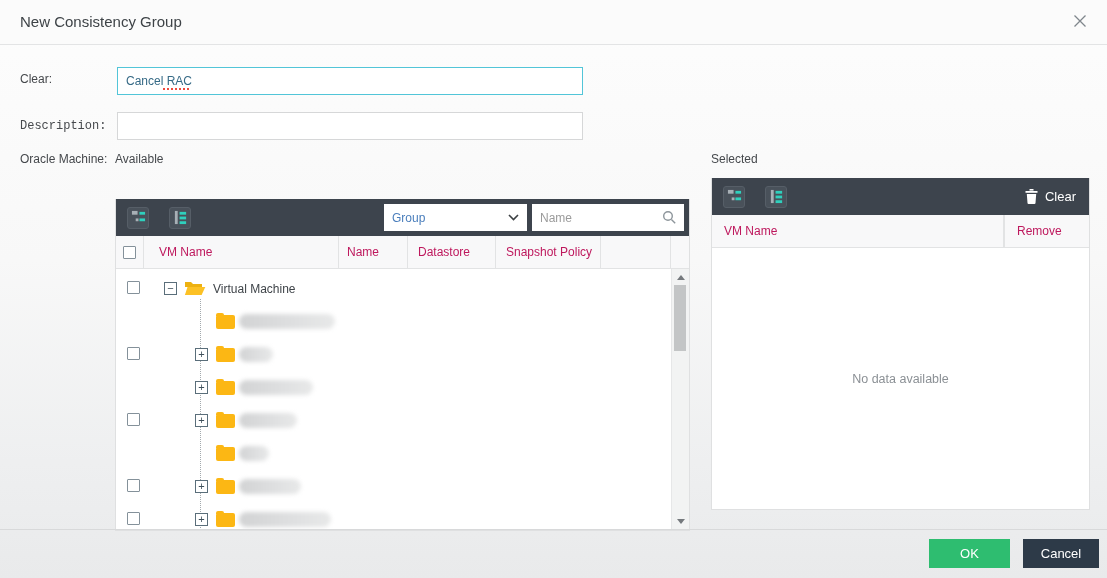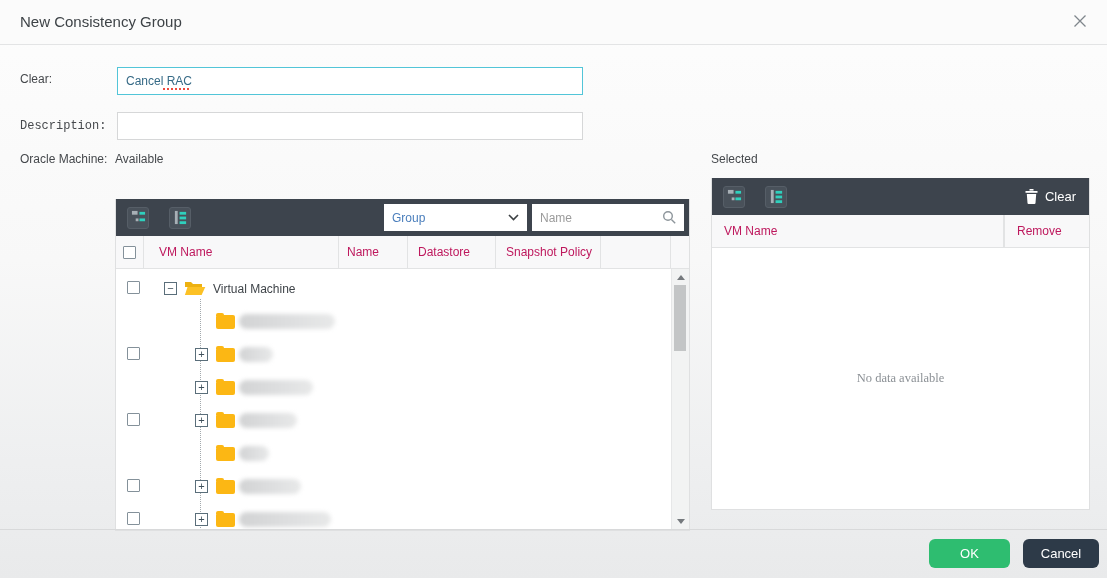--- a/index.html
+++ b/index.html
@@ -80,24 +80,24 @@
   .redacted { position:absolute; left:123px; top:9px; height:15px; border-radius:8px;
     background:linear-gradient(90deg,#d2d3d4,#dfe0e1 60%,#e8e9e9); filter:blur(2px); }
   
   .vscroll { position:absolute; right:0; top:0; bottom:0; width:18px; background:#f2f3f3; border-left:1px solid #e6e7e8; }
   .sb-arrow { position:absolute; left:5px; width:0; height:0; cursor:pointer; }
   .sb-up { top:6px; border-left:4px solid transparent; border-right:4px solid transparent; border-bottom:5px solid #75797d; }
   .sb-down { bottom:6px; border-left:4px solid transparent; border-right:4px solid transparent; border-top:5px solid #75797d; }
   .sb-thumb { position:absolute; left:2px; right:3px; top:16px; height:66px; background:#c3c5c6; cursor:pointer; }
   
   .empty-body { flex:1; background:#fff; display:flex; align-items:center; justify-content:center; }
-  .empty-text { color:#8b9095; font-size:12.5px;font-family:Liberation Serif, serif; }
+  .empty-text { color:#8b9095; font-size:12.5px; }
   
   .footer-line { position:absolute; left:0; top:529px; width:100%; border-top:1px solid #d8d9da; }
-  .btn { position:absolute; top:539px; height:29px; border:none; border-radius:6px; color:#fff;
+  .btn { position:absolute; top:539px; height:29px; border:none; border-radius:0; color:#fff;
     font-size:13px; cursor:pointer; font-family:"Liberation Sans", sans-serif; }
   .btn-ok { left:929px; width:81px; background:#2ebd70; }
   .btn-cancel { left:1023px; width:76px; background:#2d3a48; }
 </style>
 </head>
 <body>
 
 <div class="dialog">
 
   <div class="titlebar">

